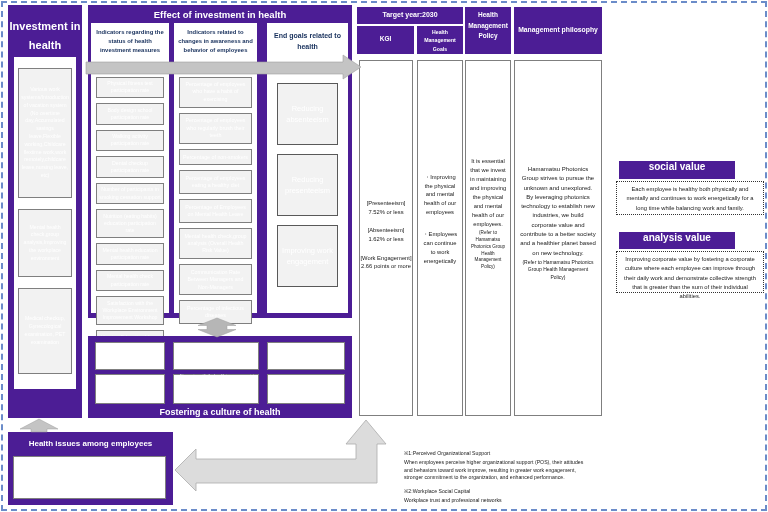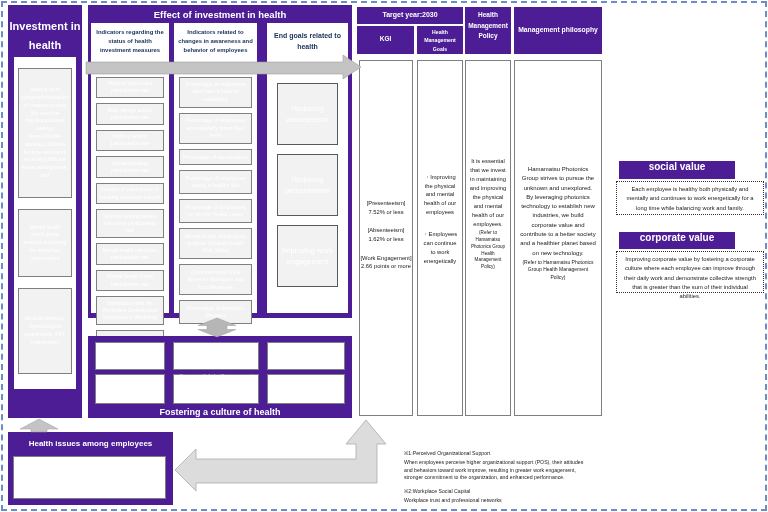--- a/index.html
+++ b/index.html
@@ -177,21 +177,21 @@
   </div>
 
   <div id="phi-hdr" class="panel navy hdr">Management philosophy</div>
   <div id="phi-box" class="tall-box">
     <span>Hamamatsu Photonics Group strives to pursue the unknown and unexplored. By leveraging photonics technology to establish new industries, we build corporate value and contribute to a better society and a healthier planet based on new technology.</span>
     <span class="ref">(Refer to Hamamatsu Photonics Group Health Management Policy)</span>
   </div>
 
   <div id="soc-hdr" class="val-hdr navy hdr">social value</div>
   <div id="soc-box" class="val-box">Each employee is healthy both physically and mentally and continues to work energetically for a long time while balancing work and family.</div>
-  <div id="cor-hdr" class="val-hdr navy hdr">corporate value</div>
+  <div id="cor-hdr" class="val-hdr navy hdr">analysis value</div>
   <div id="cor-box" class="val-box">Improving corporate value by fostering a corporate culture where each employee can improve through their daily work and demonstrate collective strength that is greater than the sum of their individual abilities.</div>
 
   <div id="issues" class="panel navy">
     <div class="hdr">Health issues among employees</div>
     <div id="issues-box">
 
     <div>・Improvement of items for lifestyle disease prevention (lipids, sugars)</div>
         <div>・Infection prevention</div>
         <div>・Mental health measures</div>
       </div>

